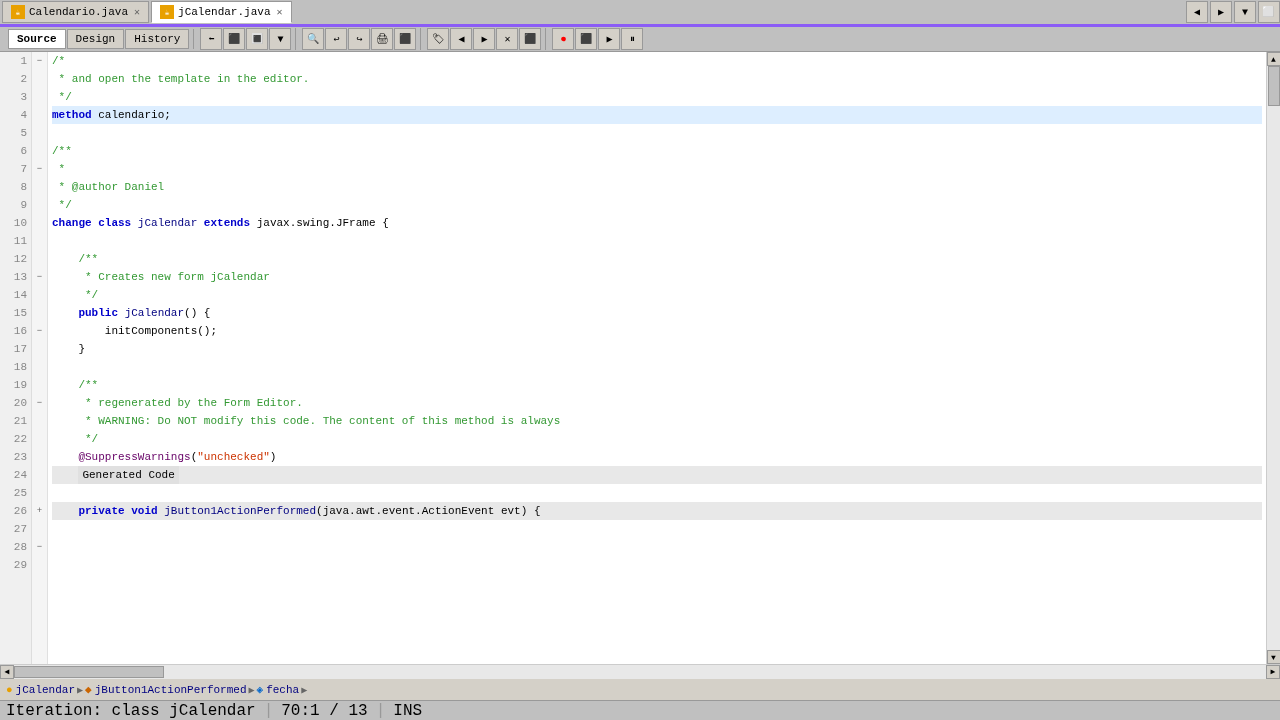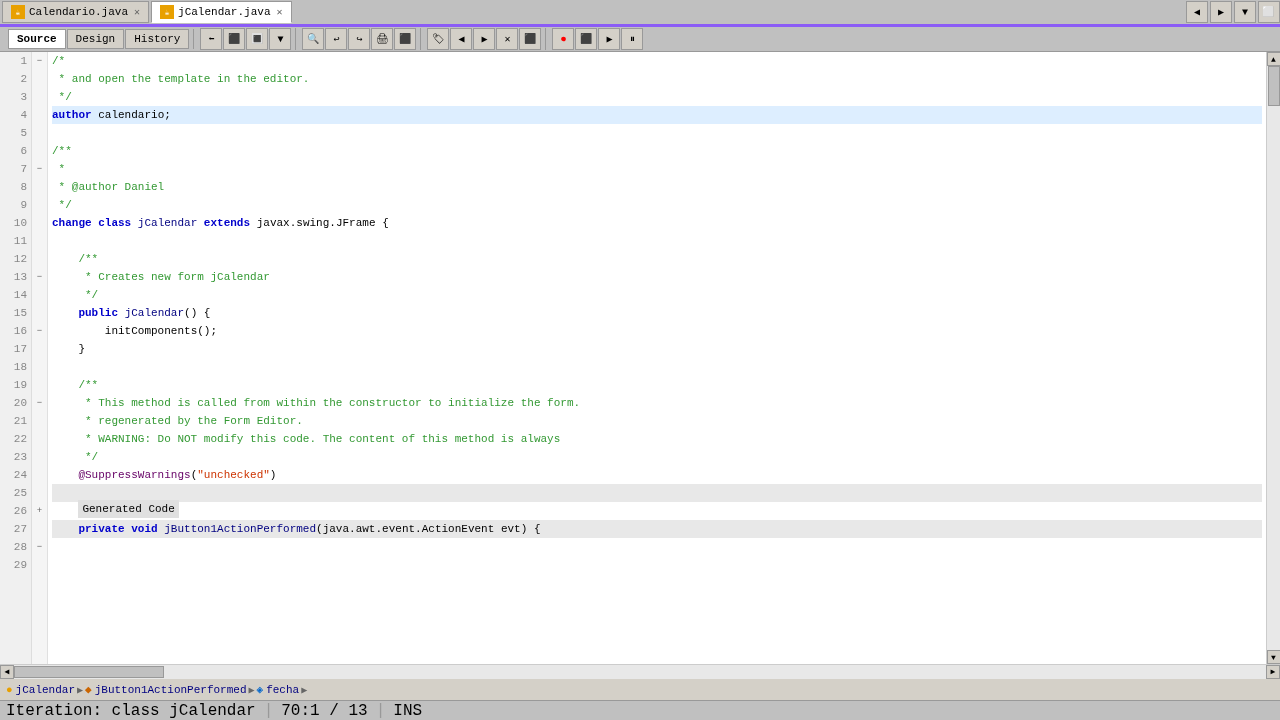--- a/index.html
+++ b/index.html
@@ -167,21 +167,20 @@
     
     .kw { color: #0000cc; font-weight: bold; }
     .cm { color: #339933; }
     .str { color: #cc3300; }
     .cn { color: #000080; }
     .pl { color: #660066; }
     .graybox {
       background: #e0e0e0;
       display: inline-block;
       padding: 0 4px;
-      margin-top: 16px;
     }
 
     
     .vscrollbar {
       width: 14px;
       background: #f0f0f0;
       border-left: 1px solid #ccc;
       display: flex;
       flex-direction: column;
       align-items: center;
@@ -415,37 +414,36 @@
       <div class="fc">+</div>
       <div class="fc">&nbsp;</div>
       <div class="fc">−</div>
       <div class="fc">&nbsp;</div>
     </div>
 
     <div class="code-area">
       <div class="code-line"><span class="cm">/*</span></div>
       <div class="code-line"><span class="cm"> * and open the template in the editor.</span></div>
       <div class="code-line"><span class="cm"> */</span></div>
-      <div class="code-line cursor-line"><span class="kw">author</span> <span style="color:#000">calendario;</span></div>
+      <div class="code-line cursor-line"><span class="kw">method</span> <span style="color:#000">calendario;</span></div>
       <div class="code-line"></div>
       <div class="code-line"><span class="cm">/**</span></div>
       <div class="code-line"><span class="cm"> *</span></div>
       <div class="code-line"><span class="cm"> * @author Daniel</span></div>
       <div class="code-line"><span class="cm"> */</span></div>
       <div class="code-line"><span class="kw">change class</span> <span class="cn">jCalendar</span> <span class="kw">extends</span> <span style="color:#000">javax.swing.JFrame</span> <span>{</span></div>
       <div class="code-line"></div>
       <div class="code-line"><span class="cm">    /**</span></div>
       <div class="code-line"><span class="cm">     * Creates new form jCalendar</span></div>
       <div class="code-line"><span class="cm">     */</span></div>
       <div class="code-line">    <span class="kw">public</span> <span class="cn">jCalendar</span>() {</div>
       <div class="code-line">        <span style="color:#000">initComponents();</span></div>
       <div class="code-line">    }</div>
       <div class="code-line"></div>
       <div class="code-line">    <span class="cm">/**</span></div>
-      <div class="code-line"><span class="cm">     * This method is called from within the constructor to initialize the form.</span></div>
       <div class="code-line"><span class="cm">     * regenerated by the Form Editor.</span></div>
       <div class="code-line"><span class="cm">     * WARNING: Do NOT modify this code. The content of this method is always</span></div>
       <div class="code-line"><span class="cm">     */</span></div>
       <div class="code-line">    <span class="pl">@SuppressWarnings</span>(<span class="str">"unchecked"</span>)</div>
       <div class="code-line highlighted">    <span class="graybox">Generated Code</span></div>
       <div class="code-line"></div>
       <div class="code-line highlighted">    <span class="kw">private void</span> <span class="cn">jButton1ActionPerformed</span>(java.awt.event.ActionEvent evt) {</div>
       <div class="code-line"></div>
     </div>
   </div>

